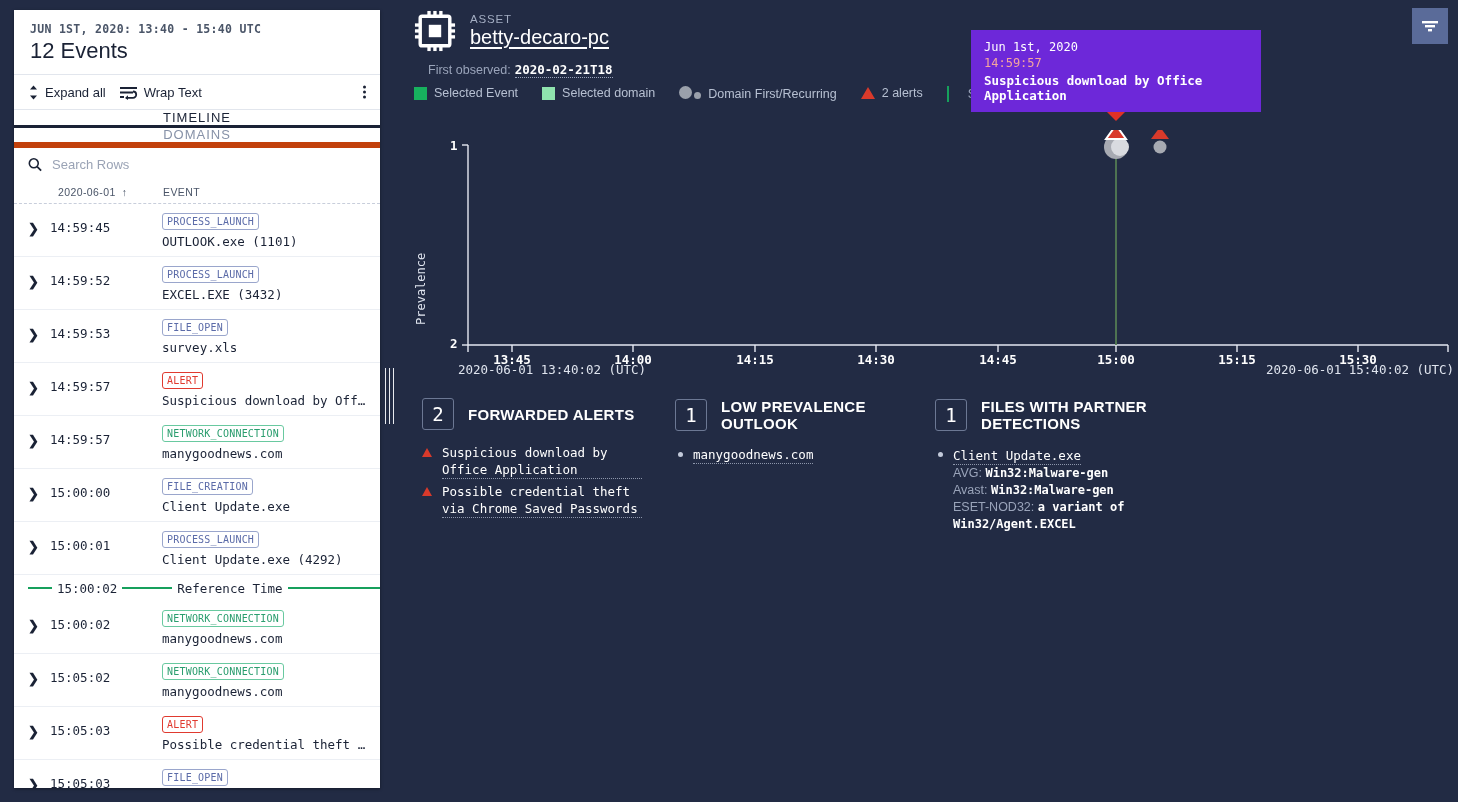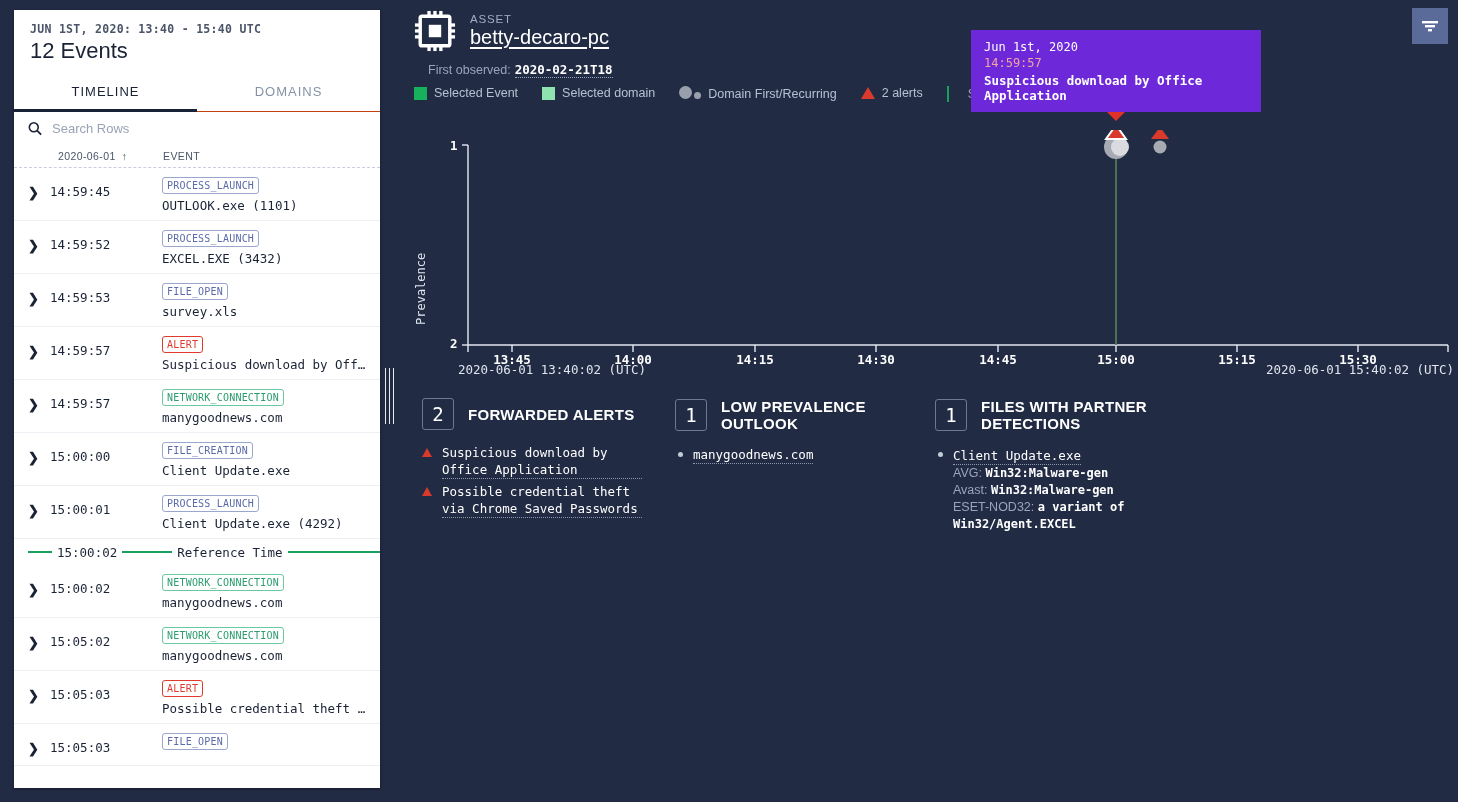--- a/index.html
+++ b/index.html
@@ -32,21 +32,21 @@
     height: 36px; border-top: 1px solid #e2e6ed; border-bottom: 1px solid #e2e6ed;
     display: flex; align-items: center; padding: 0 14px; gap: 14px;
     position: relative;
   }
   .tool-btn { display: flex; align-items: center; gap: 6px; cursor: pointer; }
   .tool-btn span.lbl { font-size: 13px; color: #1a2235; }
   .kebab { position: absolute; right: 14px; top: 50%; transform: translateY(-50%);
            display: flex; flex-direction: column; gap: 2px; cursor: pointer; }
   .kebab i { width: 3px; height: 3px; border-radius: 50%; background: #1a2235; display: block; }
 
-  #lp-tabs { display: flex; height: 38px; border-bottom: 1px solid #c2410c; }
+  #lp-tabs { display: flex; height: 38px; border-bottom: 6px solid #c2410c; flex-direction: column; }
   .tab {
     flex: 1; display: flex; align-items: center; justify-content: center;
     font-size: 13px; letter-spacing: 1px; color: #8792a8; cursor: pointer;
     border-bottom: 3px solid transparent; margin-bottom: -1px;
   }
   .tab.active { color: #1a2235; border-bottom-color: #1a2235; }
 
   #lp-search { height: 32px; display: flex; align-items: center; gap: 8px; padding: 0 14px; }
   #lp-search input {
     border: none; outline: none; font-size: 13px; color: #1a2235;
@@ -194,20 +194,44 @@
 </head>
 <body>
 
 <div id="left-panel">
 
   <div id="lp-header">
     <div class="lp-range">JUN 1ST, 2020: 13:40 - 15:40 UTC</div>
     <div class="lp-count">12 Events</div>
   </div>
 
+  <div id="lp-toolbar">
+    <div class="tool-btn">
+      <svg width="11" height="15" viewBox="0 0 11 15">
+        <path d="M5.5 0.5 L9 4.5 L2 4.5 Z" fill="#1a2235"></path>
+        <path d="M5.5 14.5 L9 10.5 L2 10.5 Z" fill="#1a2235"></path>
+      </svg>
+      <span class="lbl">Expand all</span>
+    </div>
+    <div class="tool-btn">
+      <svg width="18" height="15" viewBox="0 0 18 15">
+        <rect x="0" y="2" width="17" height="2" fill="#1a2235"></rect>
+        <rect x="0" y="6.5" width="13" height="2" fill="#1a2235"></rect>
+        <path d="M13 6.5 a3.2 3.2 0 0 1 0 6.4 L6 12.9" fill="none" stroke="#1a2235" stroke-width="1.8"></path>
+        <path d="M8 10.3 L5 12.9 L8 15" fill="#1a2235"></path>
+        <rect x="0" y="11" width="4" height="2" fill="#1a2235"></rect>
+      </svg>
+      <span class="lbl">Wrap Text</span>
+    </div>
+    <div class="kebab">
+        <i></i>
+        <i></i>
+        <i></i>
+      </div>
+  </div>
 
   <div id="lp-tabs">
     <div class="tab active">TIMELINE</div>
     <div class="tab">DOMAINS</div>
   </div>
 
   <div id="lp-search">
     <svg width="15" height="15" viewBox="0 0 16 16">
       <circle cx="6.6" cy="6.6" r="5.1" fill="none" stroke="#1a2235" stroke-width="1.8"></circle>
       <line x1="10.4" y1="10.4" x2="15" y2="15" stroke="#1a2235" stroke-width="2"></line>

